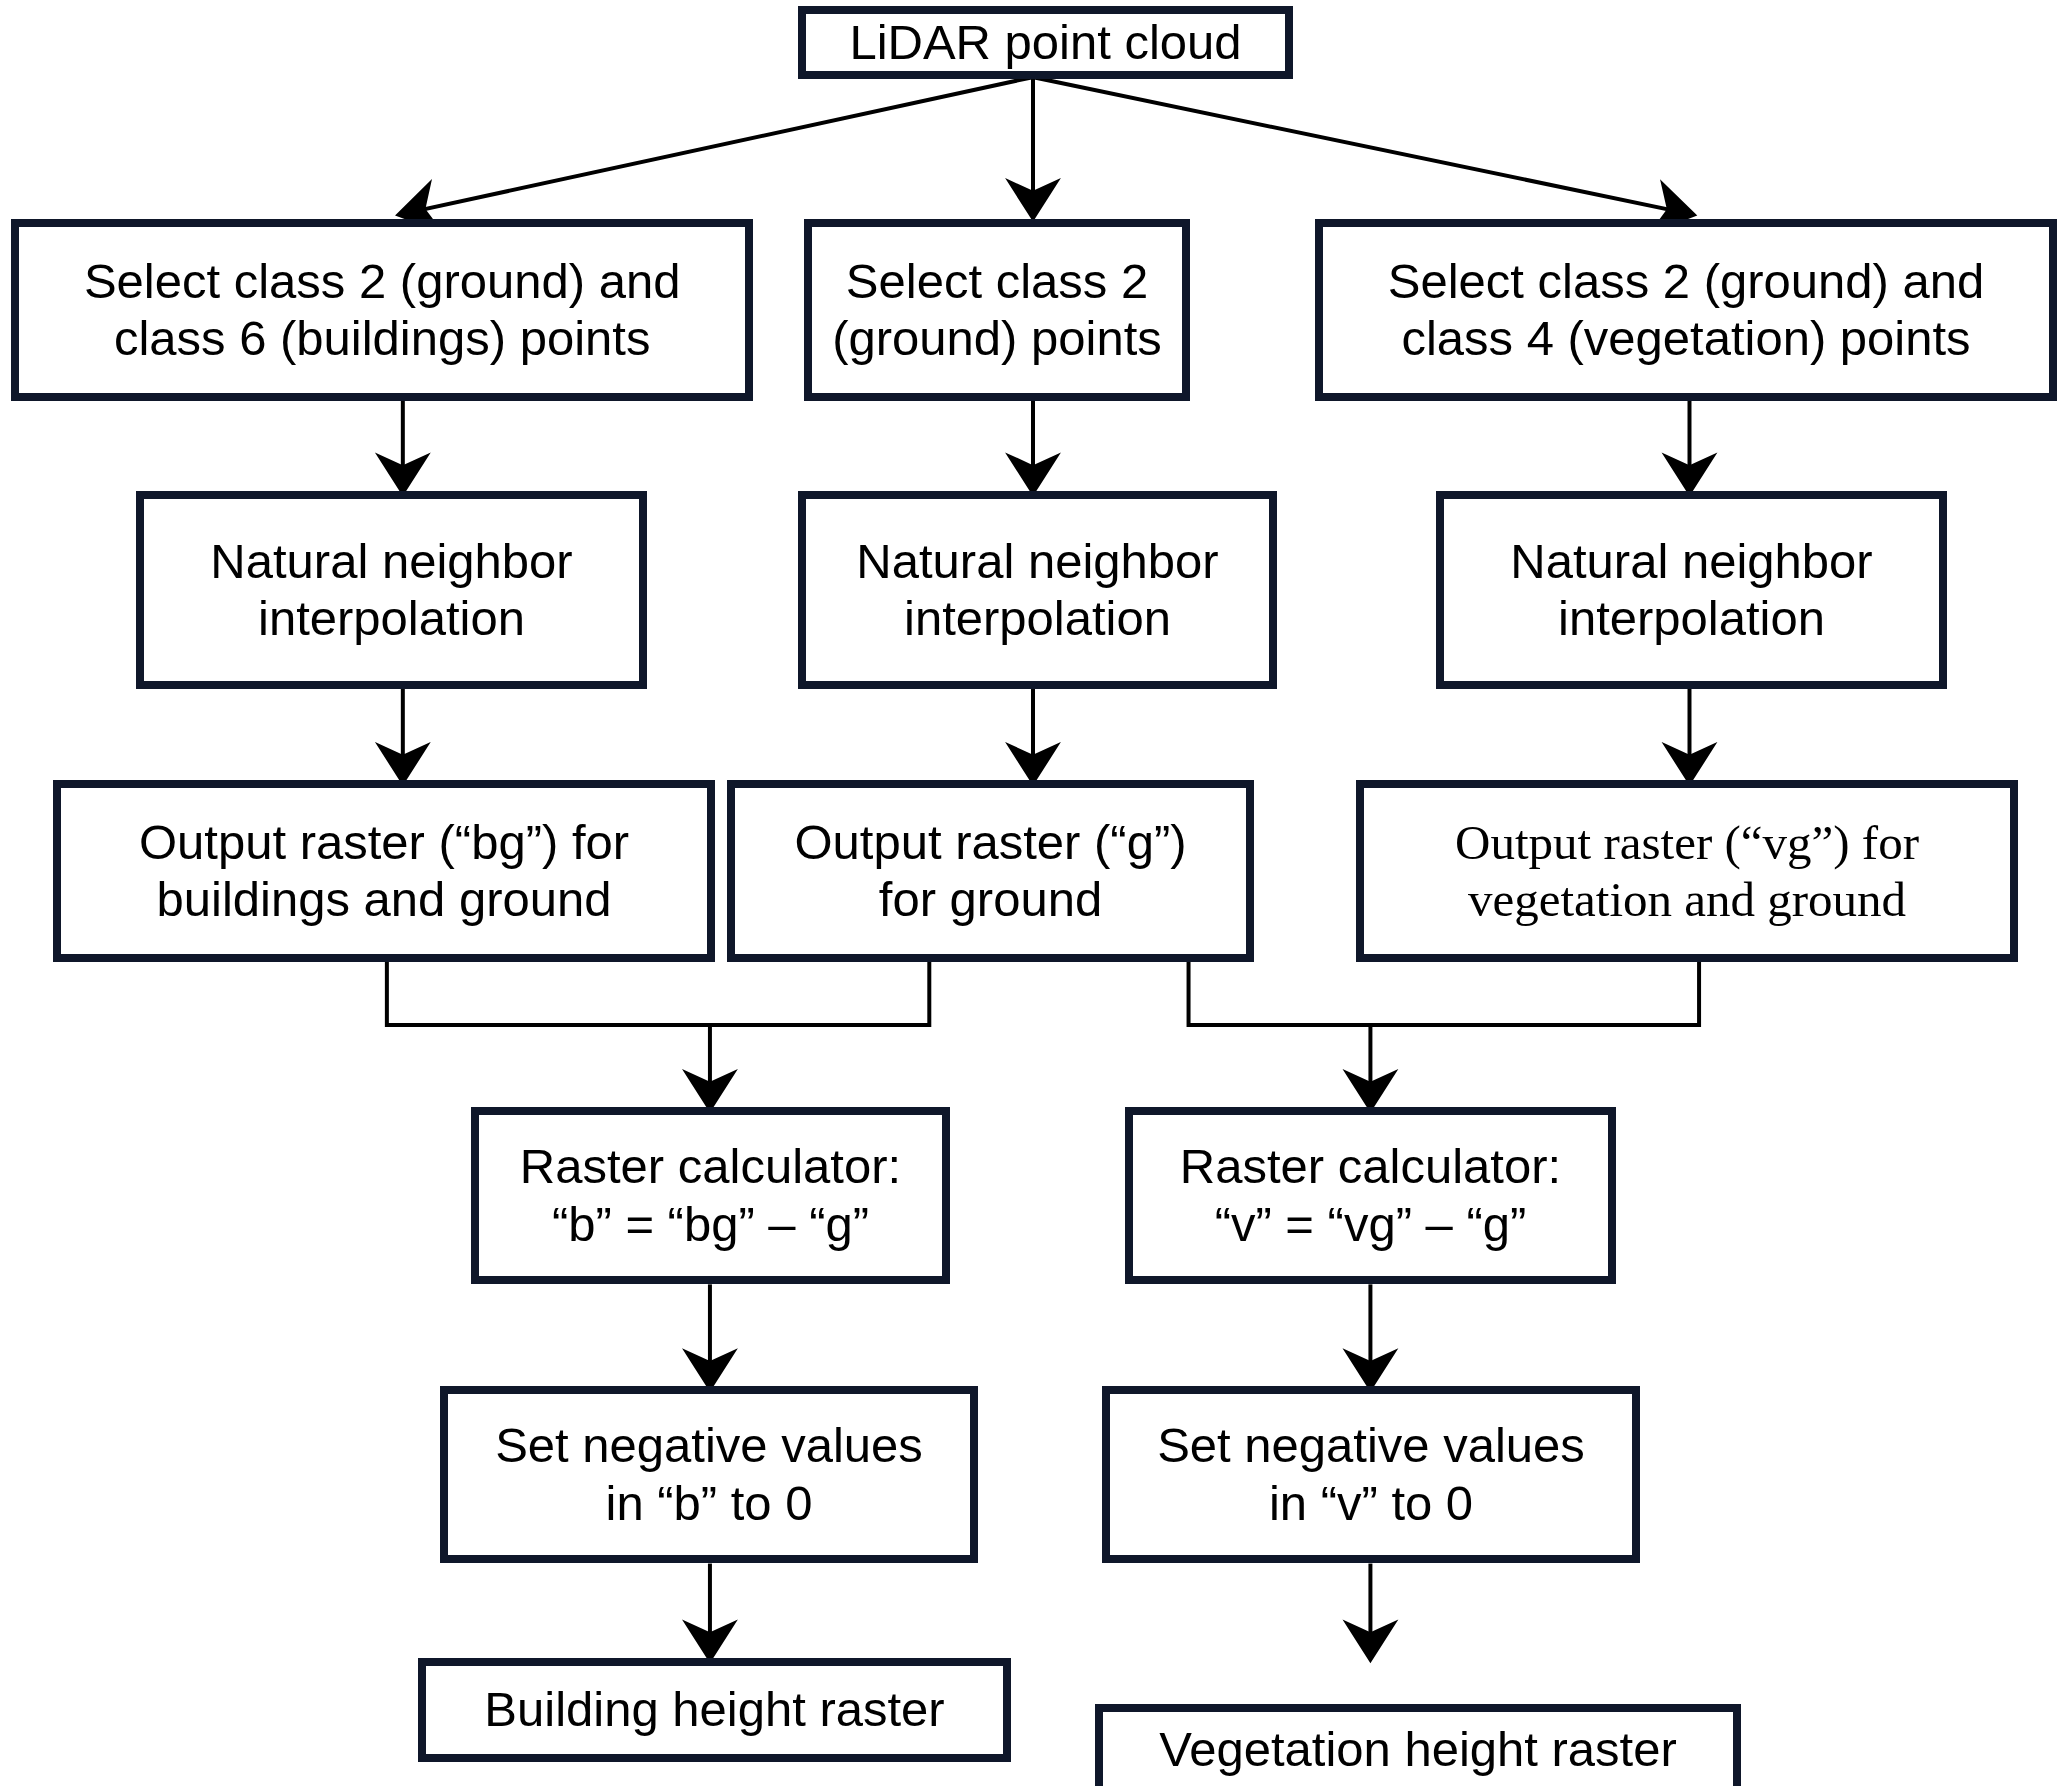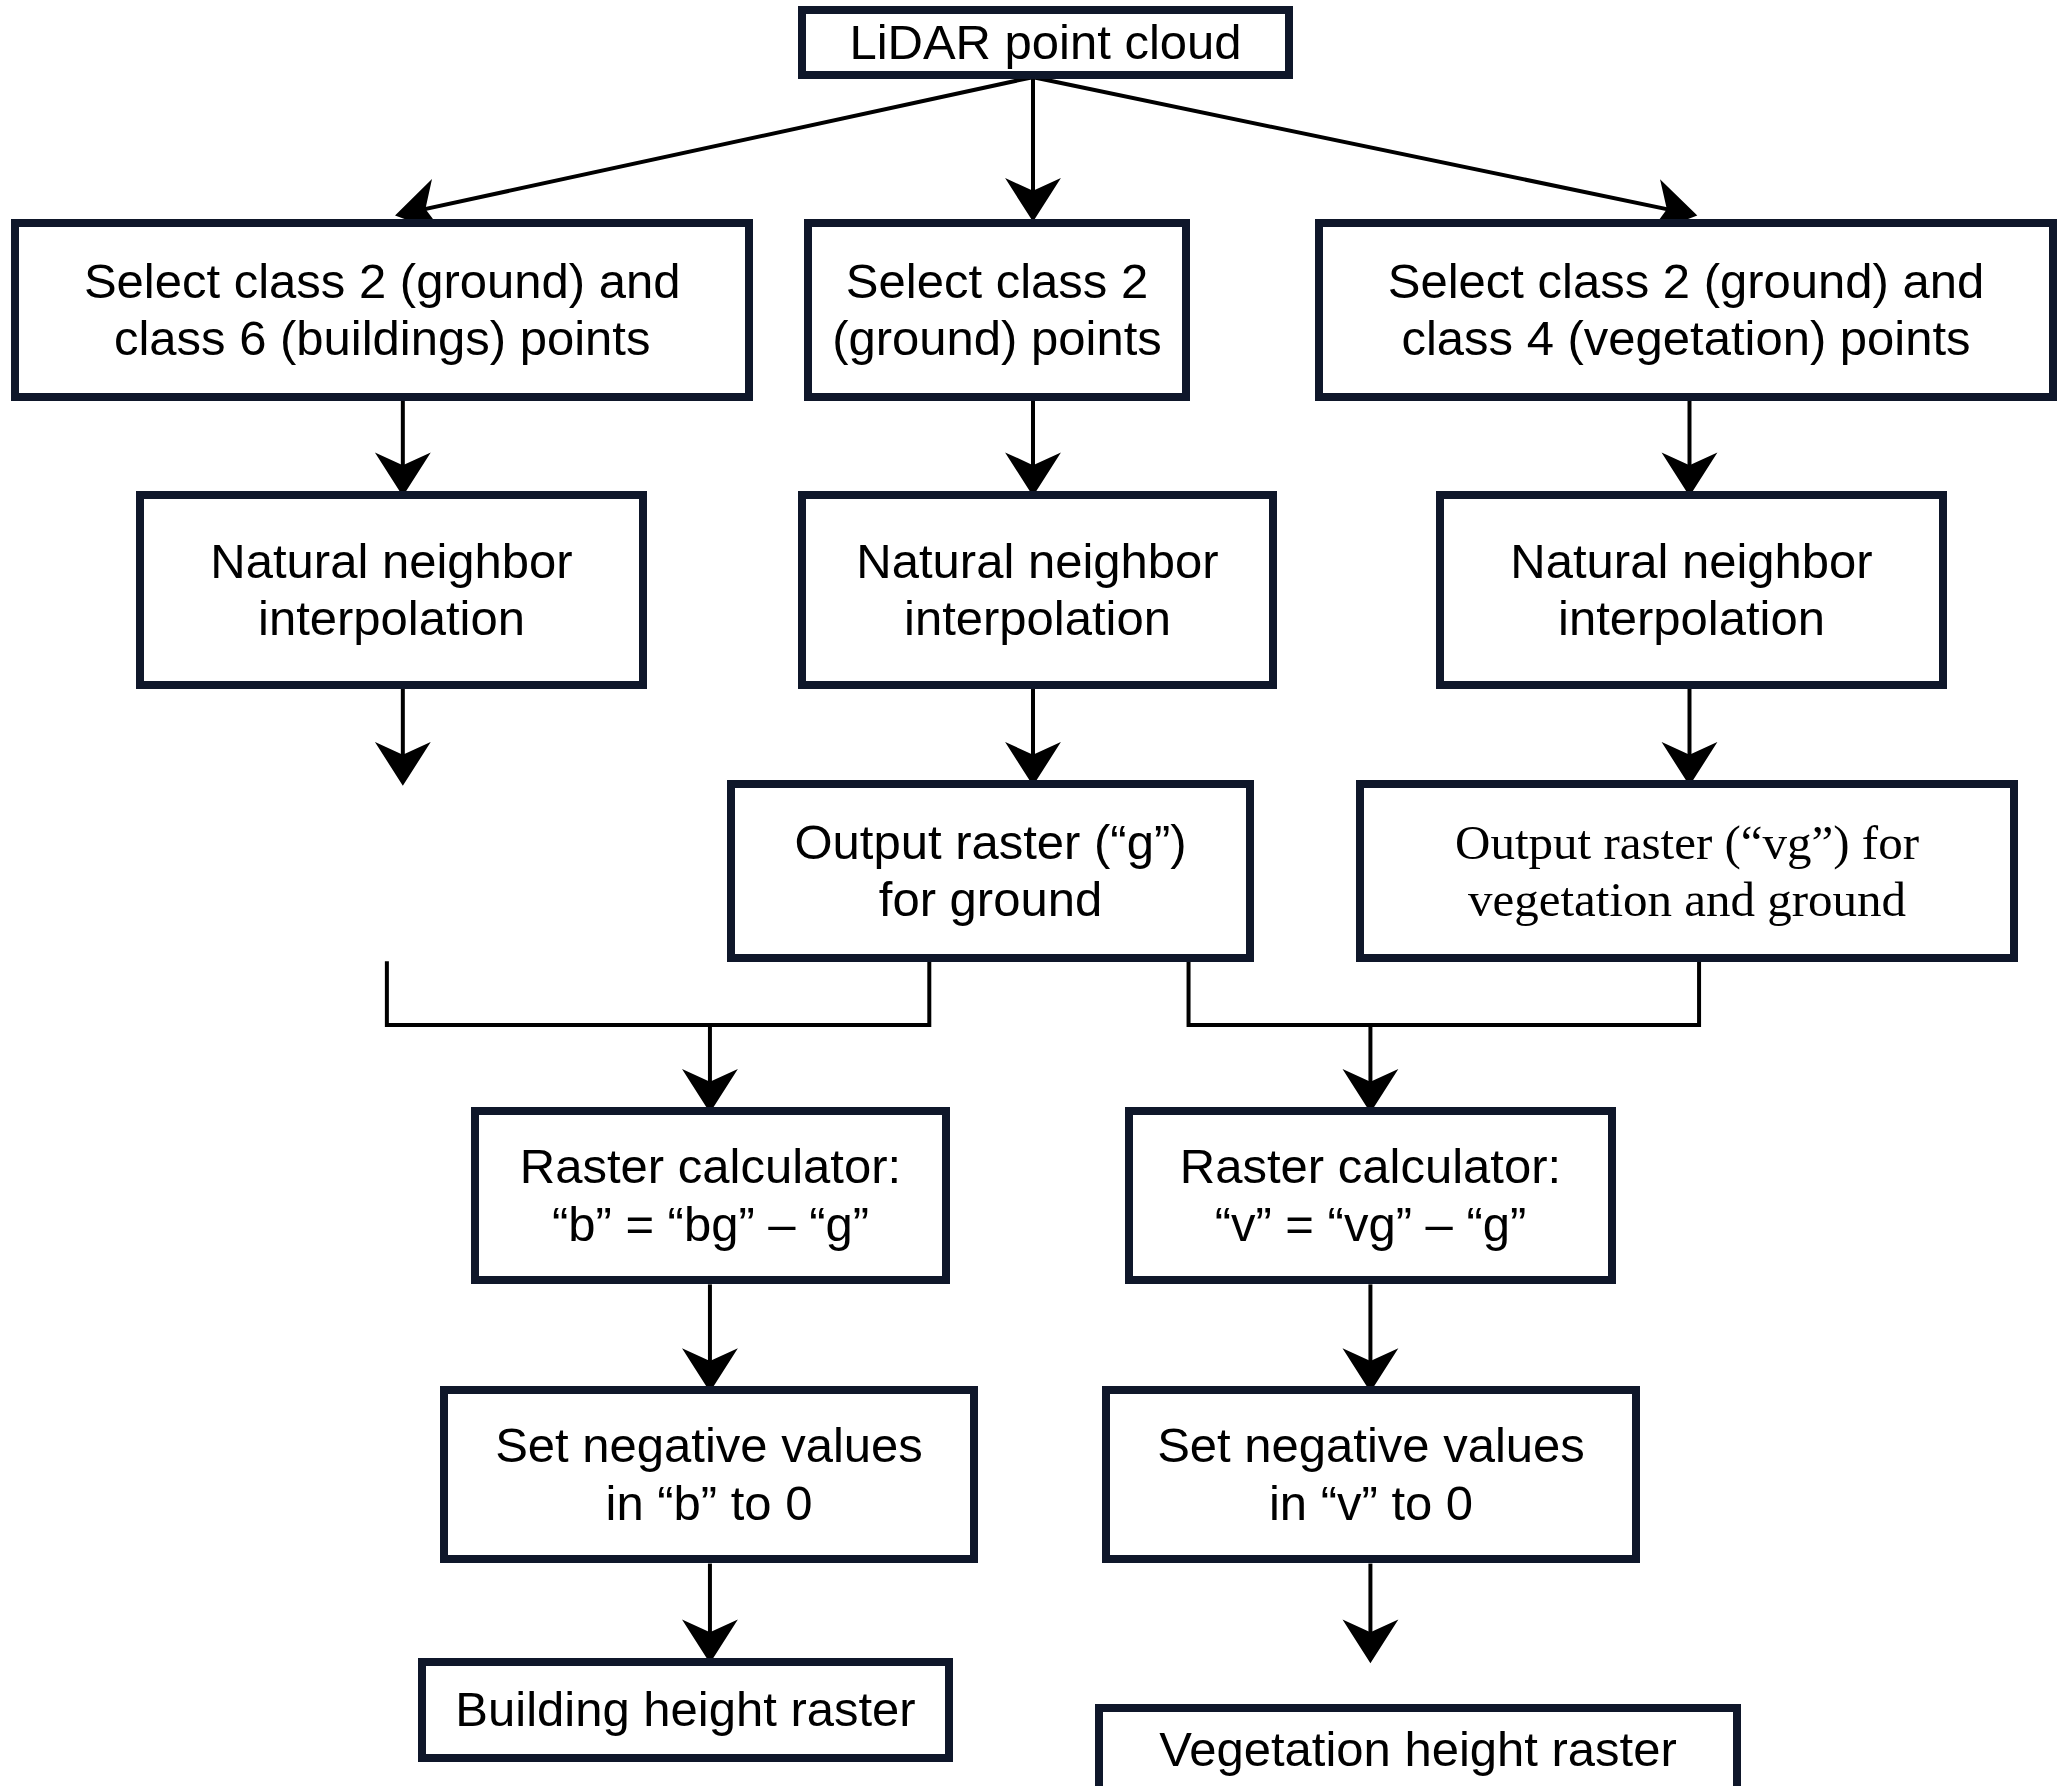--- a/index.html
+++ b/index.html
@@ -108,20 +108,24 @@
   </div>
   <div class="node" style="left:798px; top:491px; width:479px; height:198px;">
     <span>Natural neighbor
 interpolation</span>
   </div>
   <div class="node" style="left:1436px; top:491px; width:511px; height:198px;">
     <span>Natural neighbor
 interpolation</span>
   </div>
 
+  <div class="node" style="left:53px; top:780px; width:662px; height:182px;">
+    <span>Output raster (“bg”) for
+buildings and ground</span>
+  </div>
   <div class="node" style="left:727px; top:780px; width:527px; height:182px;">
     <span>Output raster (“g”)
 for ground</span>
   </div>
   <div class="node" style="left:1356px; top:780px; width:662px; height:182px;font-family:Liberation Serif, serif;">
     <span>Output raster (“vg”) for
 vegetation and ground</span>
   </div>
 
   <div class="node" style="left:471px; top:1107px; width:479px; height:177px;">
@@ -135,21 +139,21 @@
 
   <div class="node" style="left:440px; top:1386px; width:538px; height:177px;">
     <span>Set negative values
 in “b” to 0</span>
   </div>
   <div class="node" style="left:1102px; top:1386px; width:538px; height:177px;">
     <span>Set negative values
 in “v” to 0</span>
   </div>
 
-  <div class="node" style="left:418px; top:1658px; width:535px; height:104px;">
+  <div class="node" style="left:418px; top:1658px; width:593px; height:104px;">
     <span>Building height raster</span>
   </div>
   <div class="node" style="left:1047px; top:1704px; width:646px; height:92px;margin-left:48px;">
     <span>Vegetation height raster</span>
   </div>
 
 </div>
 
 
 </body></html>

